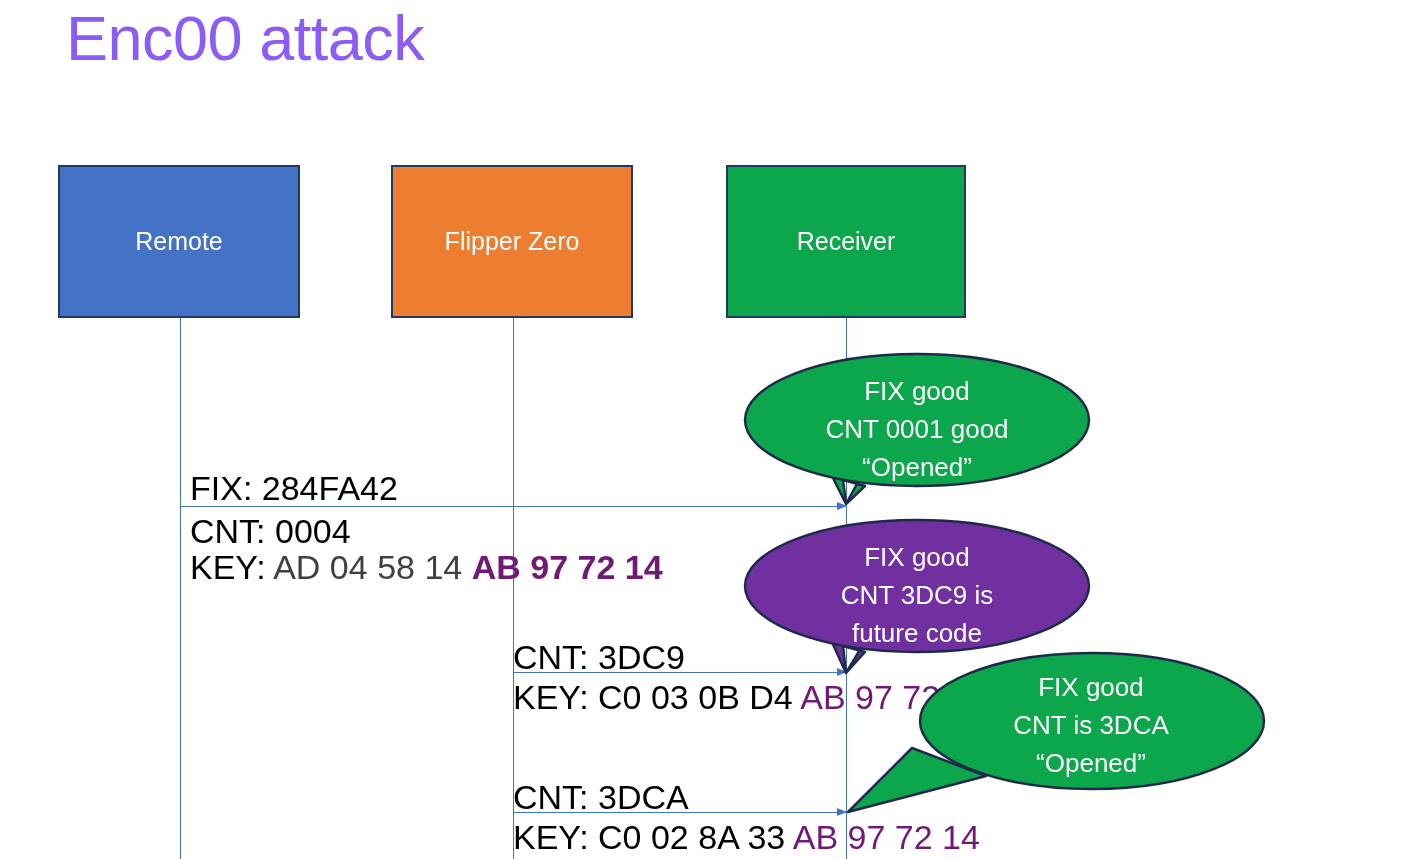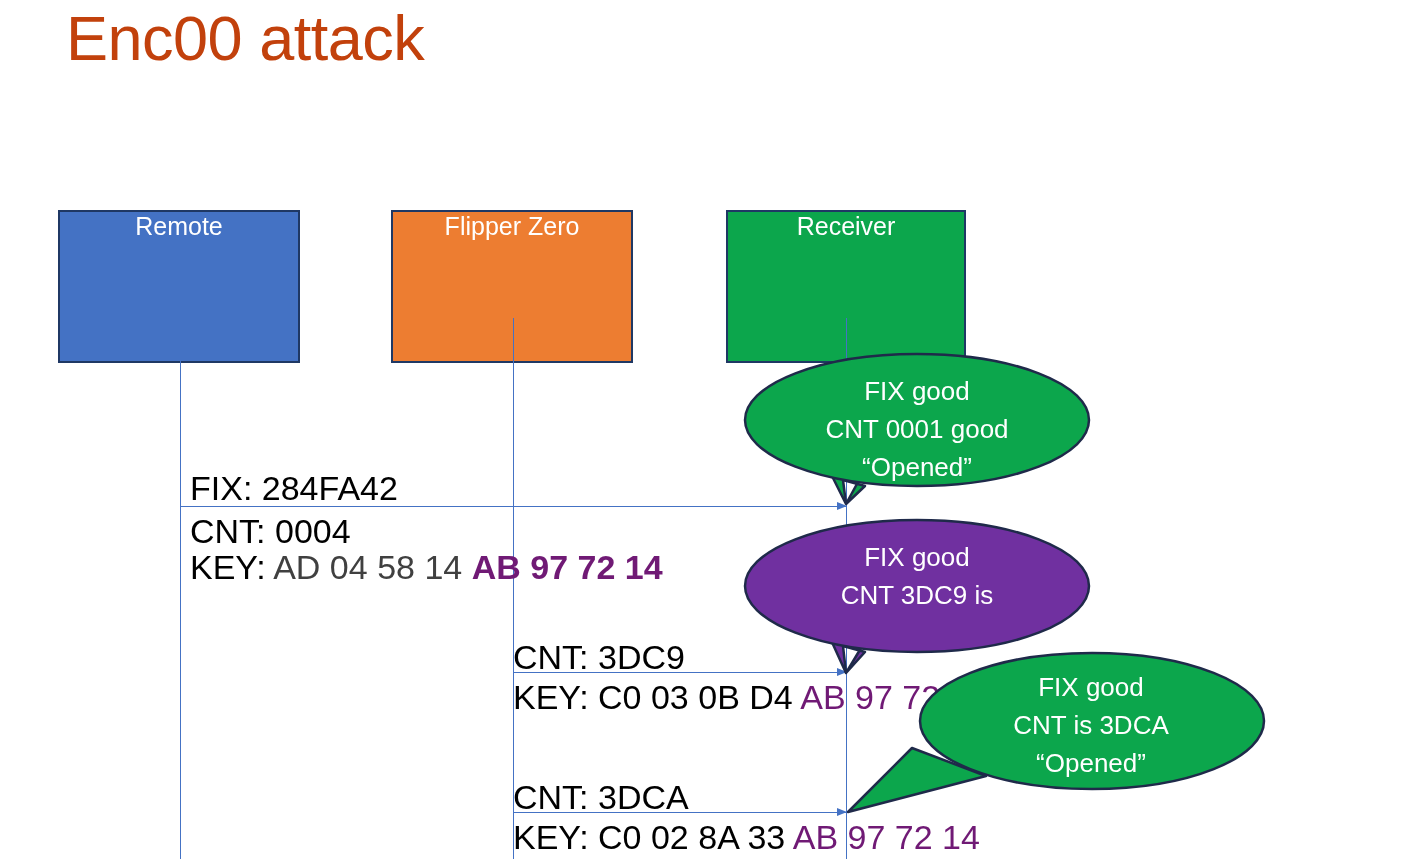--- a/index.html
+++ b/index.html
@@ -23,35 +23,35 @@
     height: 859px;
   }
 
   #title {
     position: absolute;
     left: 66px;
     top: 2px;
     font-size: 63px;
     font-weight: 400;
     letter-spacing: -0.5px;
-    color: #c2410c;
+    color: #8b5cf6;
     white-space: nowrap;
   }
 
   
   .actor-box {
     position: absolute;
     box-sizing: border-box;
     border: 2px solid #1F3864;
     display: flex;
+    align-items: center;
     justify-content: center;
     color: #ffffff;
     font-size: 25px;
     font-weight: 400;
-    margin-top: 45px;
   }
   #actor-remote   { left: 58px;  top: 165px; width: 242px; height: 153px; background: #4472C4; }
   #actor-flipper  { left: 391px; top: 165px; width: 242px; height: 153px; background: #ED7D31; }
   #actor-receiver { left: 726px; top: 165px; width: 240px; height: 153px; background: #0CA64C; }
 
   
   .lifeline {
     position: absolute;
     width: 1px;
     background: #4472C4;
@@ -173,20 +173,21 @@
     <div class="callout-text" style="top:96px">“Opened”</div>
   </div>
 
   <div class="callout" id="callout-2">
     <svg width="348" height="160" viewBox="0 0 348 160">
       <path d="M 103 155 L 100 128 L 122 134 Z M 103 155 L 118 130 L 88 122 Z" fill="#7030A0" stroke="#1F2A4A" stroke-width="2.5" stroke-linejoin="round"></path>
       <ellipse cx="174" cy="68" rx="172" ry="66" fill="#7030A0" stroke="#1F2A4A" stroke-width="2.5"></ellipse>
     </svg>
     <div class="callout-text">FIX good</div>
     <div class="callout-text" style="top:58px">CNT 3DC9 is</div>
+    <div class="callout-text" style="top:96px">future code</div>
   </div>
 
   <div class="callout" id="callout-3">
     <svg width="418" height="175" viewBox="0 0 418 175">
       <path d="M 2 160 L 66 96 L 140 124 Z" fill="#0CA64C" stroke="#1F2A4A" stroke-width="2.5" stroke-linejoin="round"></path>
       <ellipse cx="246" cy="69" rx="172" ry="68" fill="#0CA64C" stroke="#1F2A4A" stroke-width="2.5"></ellipse>
     </svg>
     <div class="callout-text">FIX good</div>
     <div class="callout-text" style="top:54px;left:72px;width:346px">CNT is 3DCA</div>
     <div class="callout-text" style="top:92px;left:72px;width:346px">“Opened”</div>

